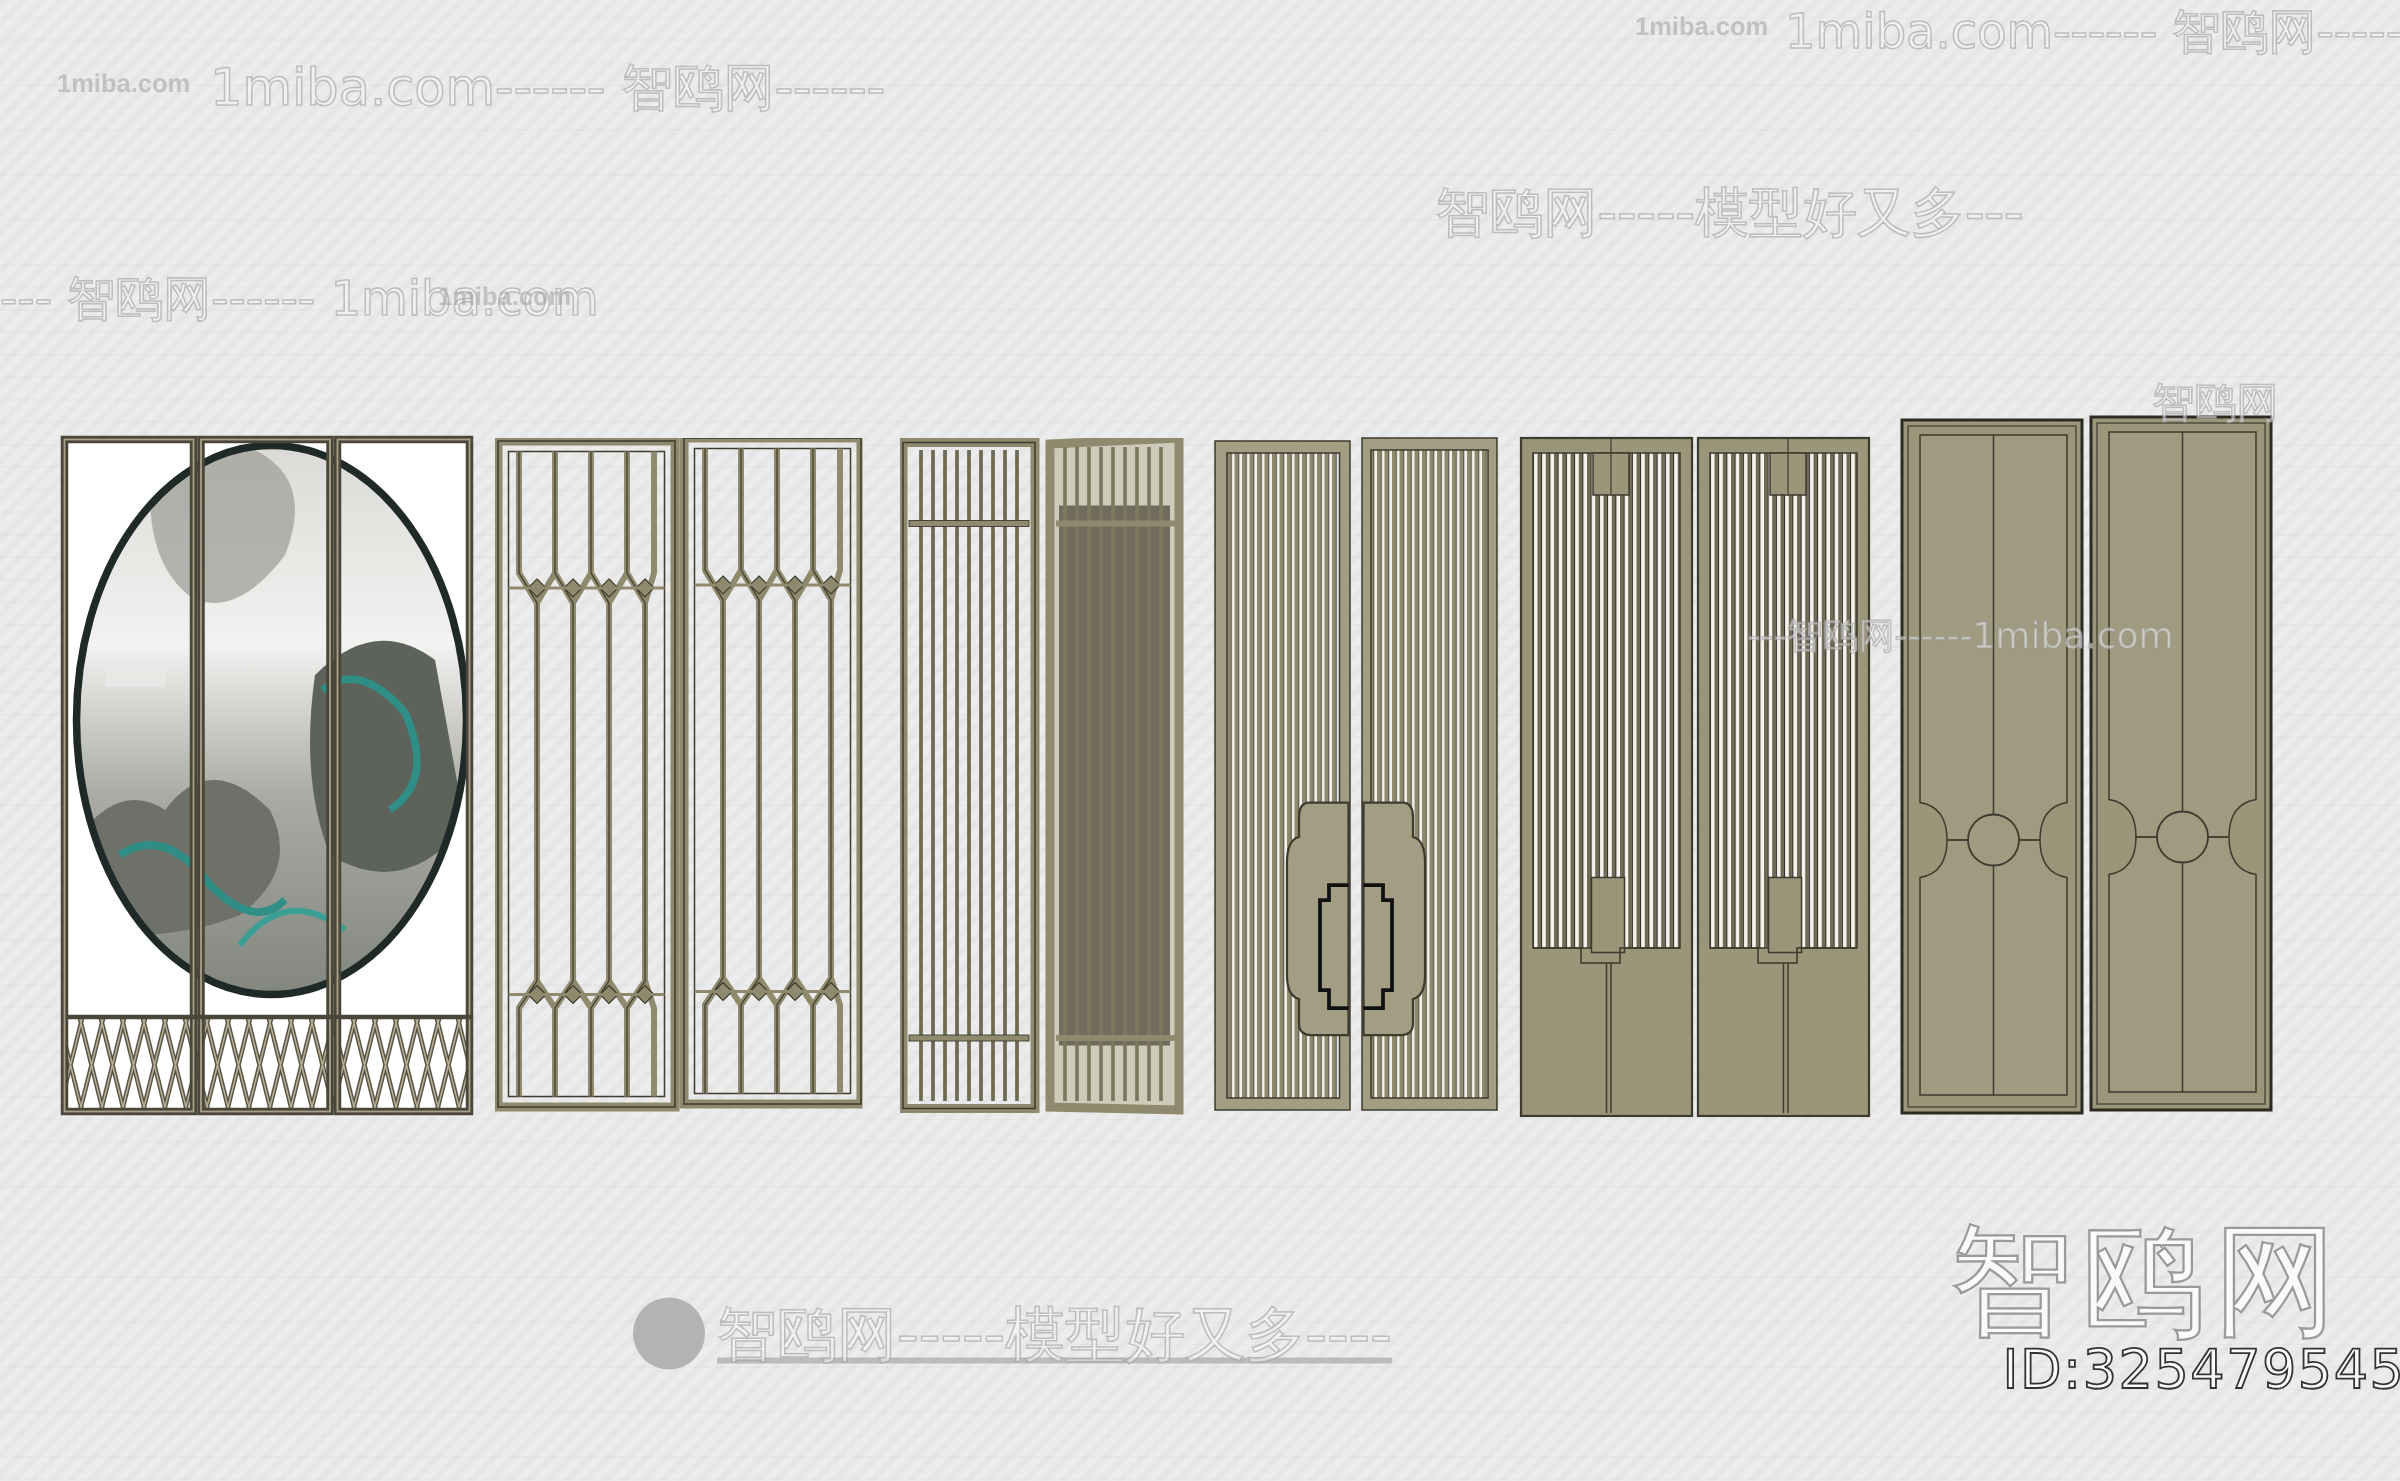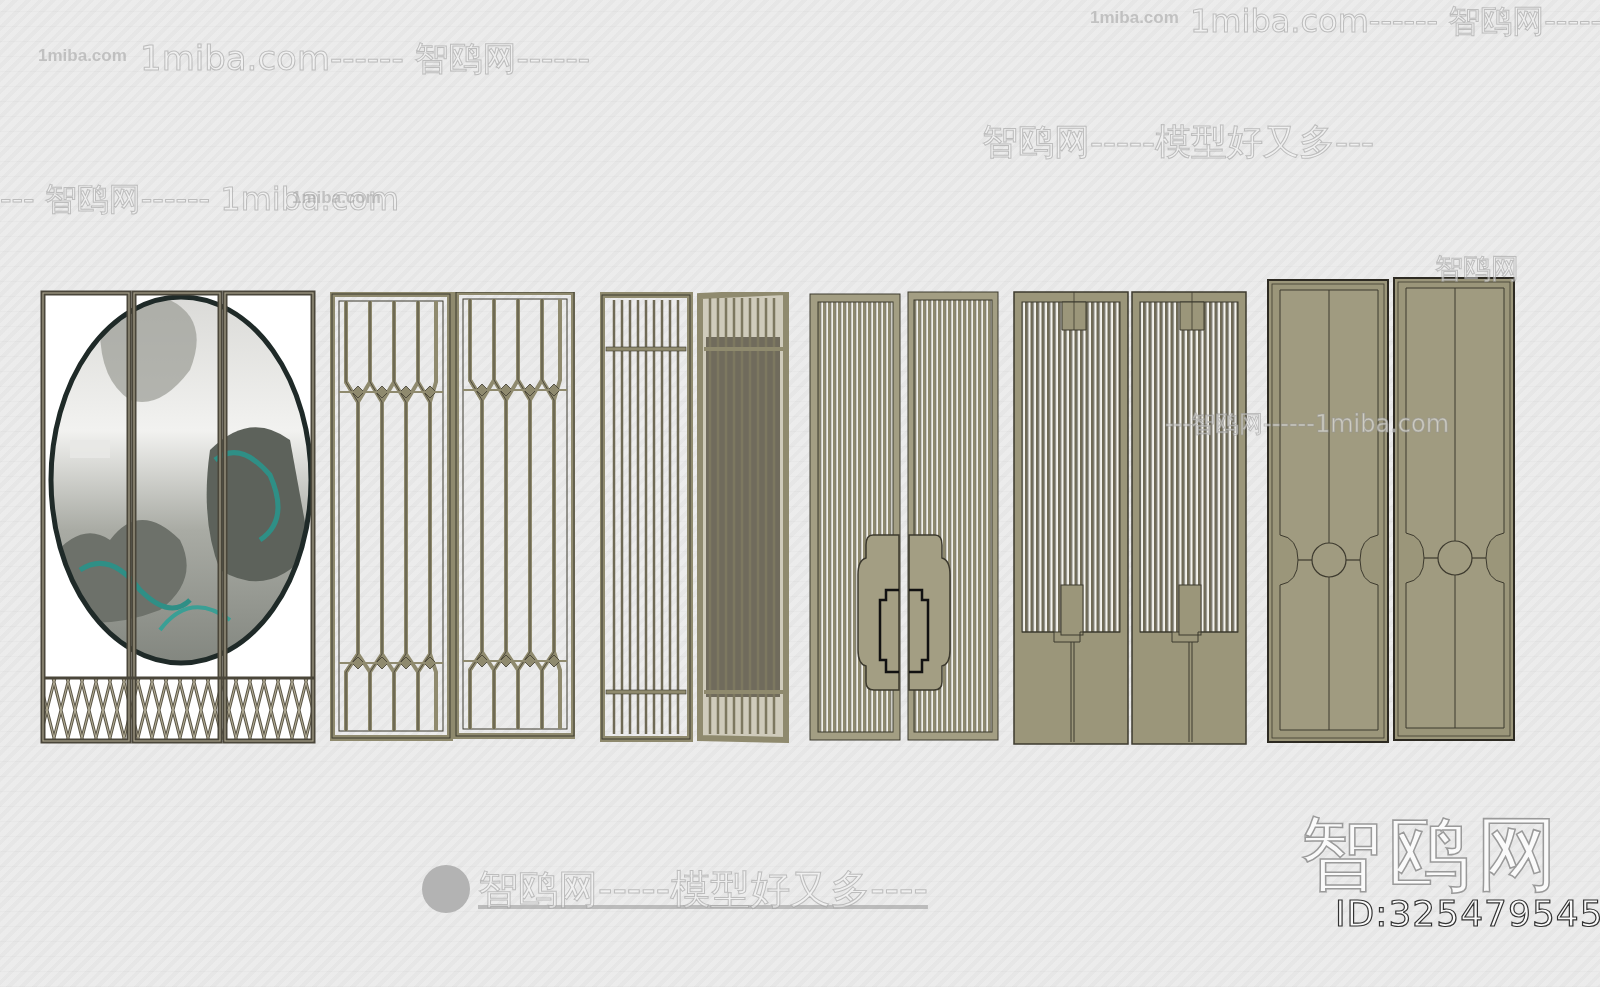--- a/index.html
+++ b/index.html
@@ -22,21 +22,21 @@
     color:#fafafa;-webkit-text-stroke:1.2px #333;font-family:"DejaVu Sans",sans-serif;}
   .bird{position:absolute;left:422px;top:865px;width:48px;height:48px;border-radius:50%;background:#b3b3b3;}
 </style>
 </head>
 <body>
 
 <div class="wm" style="left:38px;top:46px;font-size:17px;">1miba.com</div>
 <div class="wm-outline" style="left:140px;top:36px;font-size:34px;">1miba.com------ 智鸥网------</div>
 <div class="wm" style="left:1090px;top:8px;font-size:17px;">1miba.com</div>
 <div class="wm-outline" style="left:1190px;top:0px;font-size:32px;">1miba.com------ 智鸥网------</div>
-<div class="wm-outline" style="left:982px;top:118px;font-size:36px;">智鸥网-----模型好又多---</div>
+<div class="wm-outline" style="left:957px;top:118px;font-size:36px;">智鸥网-----模型好又多---</div>
 <div class="wm-outline" style="left:0px;top:178px;font-size:32px;">--- 智鸥网------ 1miba.com</div>
 <div class="wm" style="left:292px;top:188px;font-size:17px;">1miba.com</div>
 
 <div class="panel-group" style="left:40px;top:290px;">
   <svg width="278" height="455" viewBox="0 0 278 455">
     <defs>
       <clipPath id="oval">
           <ellipse cx="141" cy="190" rx="130" ry="183"></ellipse>
         </clipPath>
       <pattern id="lattice" width="14" height="56" patternUnits="userSpaceOnUse">

